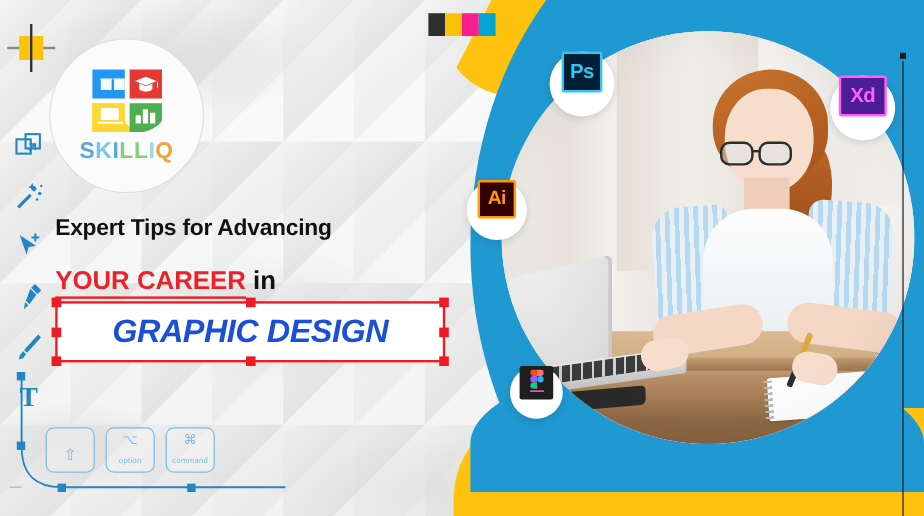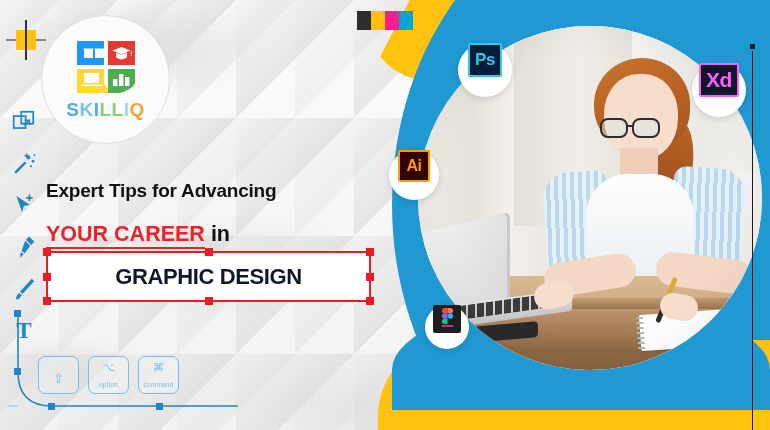--- a/index.html
+++ b/index.html
@@ -217,22 +217,22 @@
     display:flex; align-items:center; justify-content:center;
     font-weight:bold; letter-spacing:-.5px;
   }
   #badge-ps { left:458px; top:43px; width:54px; height:54px; }
   #badge-ps .tile {
     width:34px; height:34px; background:#001e36;
     border:2px solid #31c5f0; color:#31c5f0; font-size:17px; border-radius:2px;
   }
   #badge-xd { left:692px; top:63px; width:54px; height:54px; }
   #badge-xd .tile {
-    width:40px; height:34px; background:#0f172a;
-    border:2px solid #ff61f6; color:#ff61f6; font-size:21px; border-radius:2px;
+    width:40px; height:34px; background:#4c1d95;
+    border:2px solid #ff61f6; color:#ff61f6; font-size:17px; border-radius:2px;
   }
   #badge-ai { left:389px; top:150px; width:50px; height:50px; }
   #badge-ai .tile {
     width:32px; height:32px; background:#330000;
     border:2px solid #ff9a00; color:#ff9a00; font-size:16px; border-radius:2px;
   }
   #badge-fg { left:425px; top:305px; width:44px; height:44px; }
   #badge-fg .tile {
     width:28px; height:28px; background:#1e1e1e; border-radius:2px; position:relative;
   }
@@ -275,22 +275,23 @@
   }
   .line2 .in { color:#111; }
 
   #selection-box {
     position:absolute; left:46px; top:251px; width:325px; height:51px;
     border:2.5px solid #ed1c24; background:#ffffff;
   }
   #selection-box .label {
     position:absolute; inset:0;
     display:flex; align-items:center; justify-content:center;
-    font-size:22px; font-weight:bold; color:#0f172a; letter-spacing:-.4px;
+    font-size:27px; font-weight:bold; color:#1d4ed8; letter-spacing:-.4px;
     white-space:nowrap;
+    font-style:italic;
   }
   .handle {
     position:absolute; width:8px; height:8px; background:#ed1c24;
   }
   .h-tl{ left:-5px; top:-5px; } .h-tc{ left:50%; margin-left:-4px; top:-5px; } .h-tr{ right:-5px; top:-5px; }
   .h-ml{ left:-5px; top:50%; margin-top:-4px; } .h-mr{ right:-5px; top:50%; margin-top:-4px; }
   .h-bl{ left:-5px; bottom:-5px; } .h-bc{ left:50%; margin-left:-4px; bottom:-5px; } .h-br{ right:-5px; bottom:-5px; }
 
   
   #bezier { position:absolute; left:8px; top:310px; width:230px; height:110px; }
@@ -397,21 +398,21 @@
     <span style="background:#fc1e8e"></span>
     <span style="background:#00a5d4"></span>
   </div>
 
   <div id="reg-mark">
     <div class="h"></div>
     <div class="sq"></div>
     <div class="v"></div>
   </div>
 
-  <div style="position:absolute;left:41px;top:15px;width:129px;height:129px;border-radius:50%;background:#fbfbfb;border:1px solid #dedede;display:flex;align-items:center;justify-content:center;flex-direction:column;">
+  <div style="position:absolute;left:41px;top:32px;width:129px;height:129px;border-radius:50%;background:#fbfbfb;border:1px solid #dedede;display:flex;align-items:center;justify-content:center;flex-direction:column;">
     <svg width="62" height="56" viewBox="0 0 62 56" aria-hidden="true">
       <path d="M2 2h27v24H2z" fill="#2196f3"></path>
       <path d="M33 2h27v24H33z" fill="#e53935"></path>
       <path d="M2 30h27v13c0 6 10 11 13.5 11H2z" fill="#fdd835"></path>
       <path d="M33 30h27v13c0 6-13 11-16 11H33z" fill="#4caf50"></path>
       <path d="M2 30h27v24H2z" fill="#fdd835"></path>
       <path d="M29 54c-6-2-14-6-16-12" fill="none"></path>
       <g fill="#fff">
         <path d="M9 10h9v9H9zM20 10h9v9h-9z" opacity=".95"></path>
         <path d="M8.4 9.4h10.2v.9H8.4zM19.4 9.4h10.2v.9H19.4z"></path>

